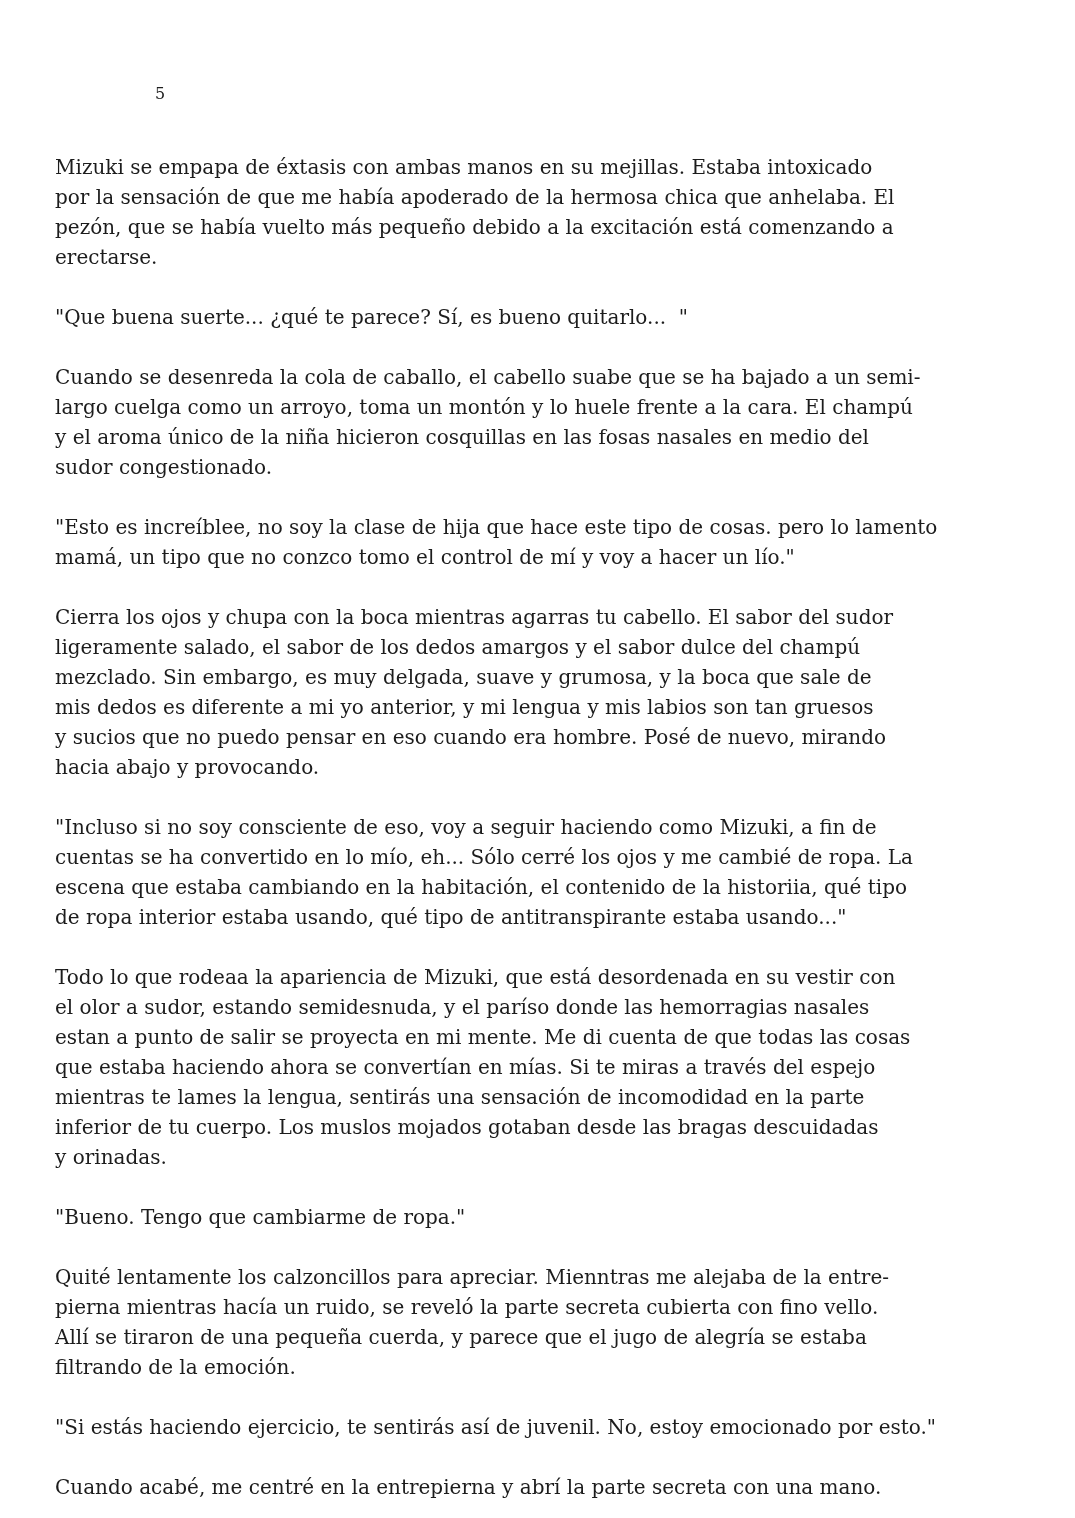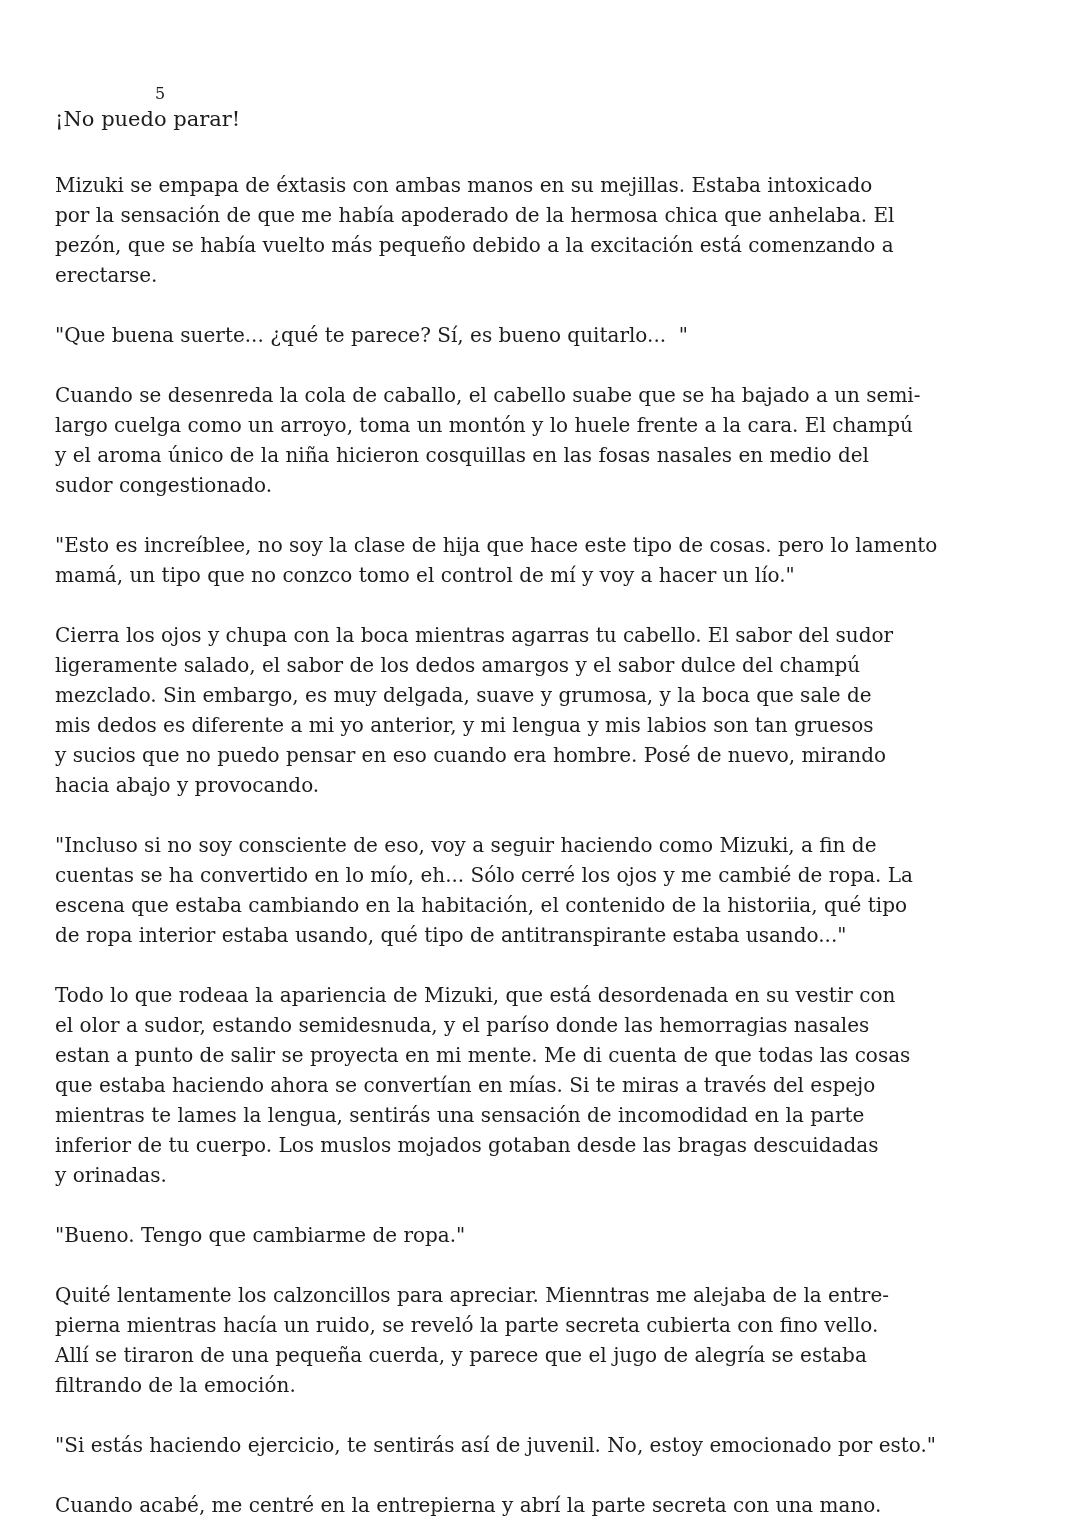--- a/index.html
+++ b/index.html
@@ -28,29 +28,28 @@
   }
   .chapter-title {
     font-size: 21px;
     line-height: 30px;
   }
   .para {
     margin: 30px 0 0 0;
     white-space: pre-wrap;
   }
   .para:first-of-type {
-    margin-top: 36px;
+    margin-top: 48px;
   }
 </style>
 </head>
 <body>
 
 <div class="page">
   <div class="page-number">5</div>
-  <div class="chapter-title">¡No puedo parar!</div>
   <p class="para">Mizuki se empapa de éxtasis con ambas manos en su mejillas. Estaba intoxicado
 por la sensación de que me había apoderado de la hermosa chica que anhelaba. El
 pezón, que se había vuelto más pequeño debido a la excitación está comenzando a
 erectarse.</p>
   <p class="para">"Que buena suerte... ¿qué te parece? Sí, es bueno quitarlo...  "</p>
   <p class="para">Cuando se desenreda la cola de caballo, el cabello suabe que se ha bajado a un semi-
 largo cuelga como un arroyo, toma un montón y lo huele frente a la cara. El champú
 y el aroma único de la niña hicieron cosquillas en las fosas nasales en medio del
 sudor congestionado.</p>
   <p class="para">"Esto es increíblee, no soy la clase de hija que hace este tipo de cosas. pero lo lamento

